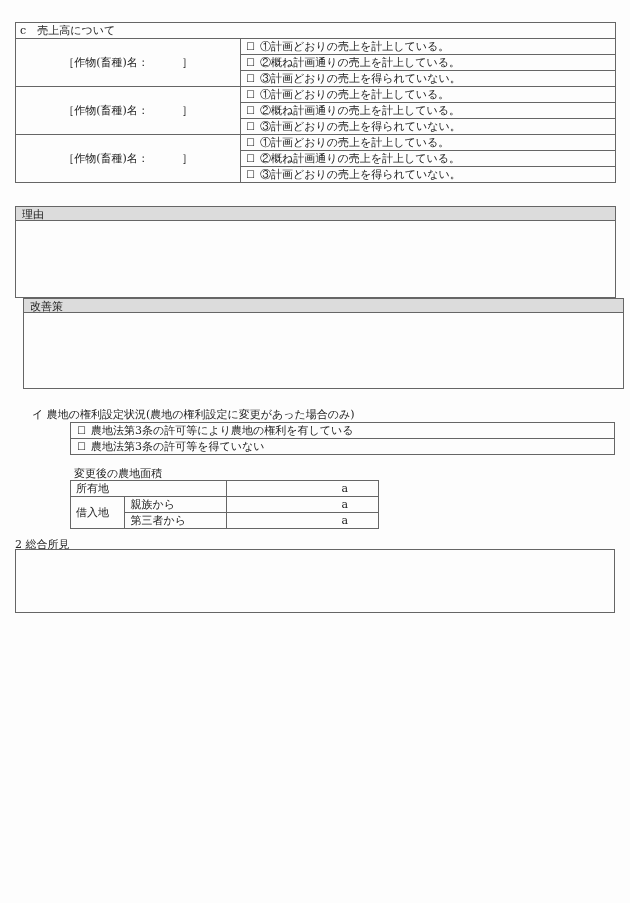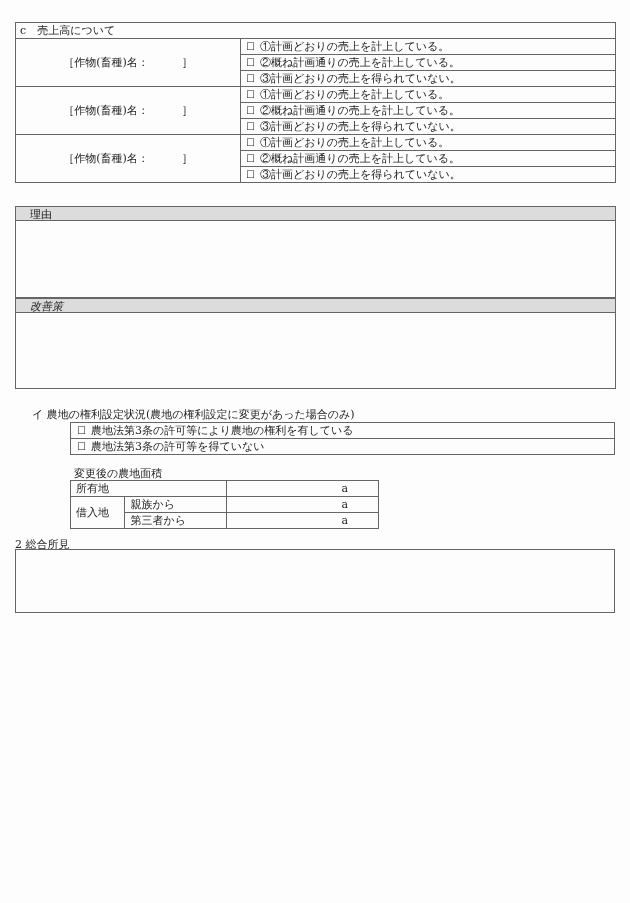--- a/index.html
+++ b/index.html
@@ -10,24 +10,24 @@
   }
   .abs { position: absolute; }
   table { border-collapse: collapse; }
   td { border: 1px solid #666; padding: 0 5px; height: 15px; line-height: 15px; white-space: nowrap; vertical-align: middle; }
   .sales { left: 15px; top: 22px; width: 601px; }
   .sales td.head { padding-left: 4px; }
   .sales td.crop { width: 214px; text-align: center; }
   .cb { font-family: "DejaVu Sans", sans-serif; font-size: 10px; margin-right: 5px; }
   .note { left: 22px; top: 181px; line-height: 13px; width: 600px; }
   .note .l2 { padding-left: 12px; }
-  .boxhead { background: #dcdcdc; border: 1px solid #666; height: 15px; line-height: 15px; padding-left: 14px; box-sizing: border-box; }
+  .boxhead { background: #dcdcdc; border: 1px solid #666; height: 15px; line-height: 15px; padding-left: 6px; box-sizing: border-box; }
   .boxbody { border: 1px solid #666; border-top: none; box-sizing: border-box; background: #fdfdfd; }
   .reason { left: 15px; top: 206px; width: 601px; }
-  .improve { left: 15px; top: 298px; width: 601px; font-style: italic; }
+  .improve { left: 23px; top: 298px; width: 601px; }
   .rights-title { left: 32px; top: 407px; }
   .rights { left: 70px; top: 422px; width: 545px; }
   .rights td { padding-left: 6px; }
   .area-title { left: 74px; top: 466px; }
   .area { left: 70px; top: 480px; width: 309px; }
   .area td.val { width: 132px; text-align: right; padding-right: 30px; }
   .area td.sub { width: 96px; }
   .overall-title { left: 15px; top: 537px; }
   .overall { left: 15px; top: 549px; width: 600px; height: 64px; border: 1px solid #666; box-sizing: border-box; }
 </style>

